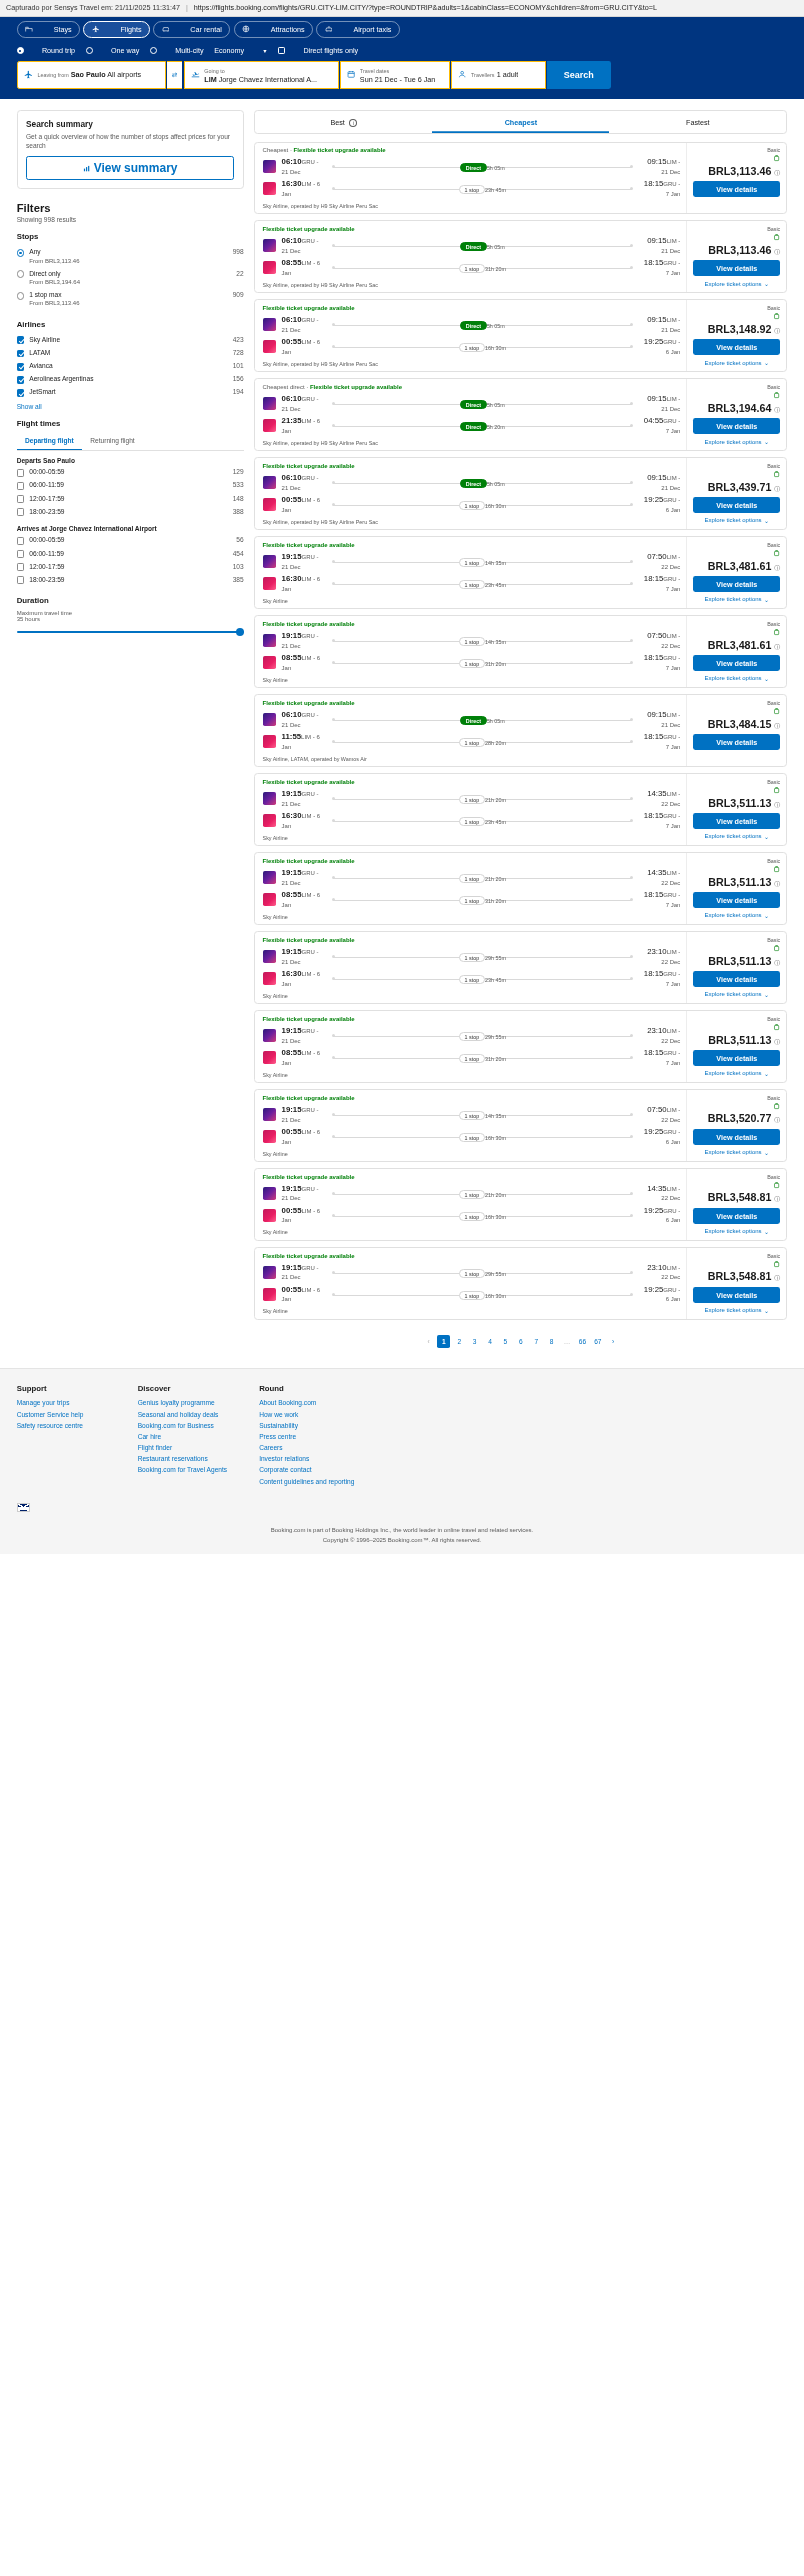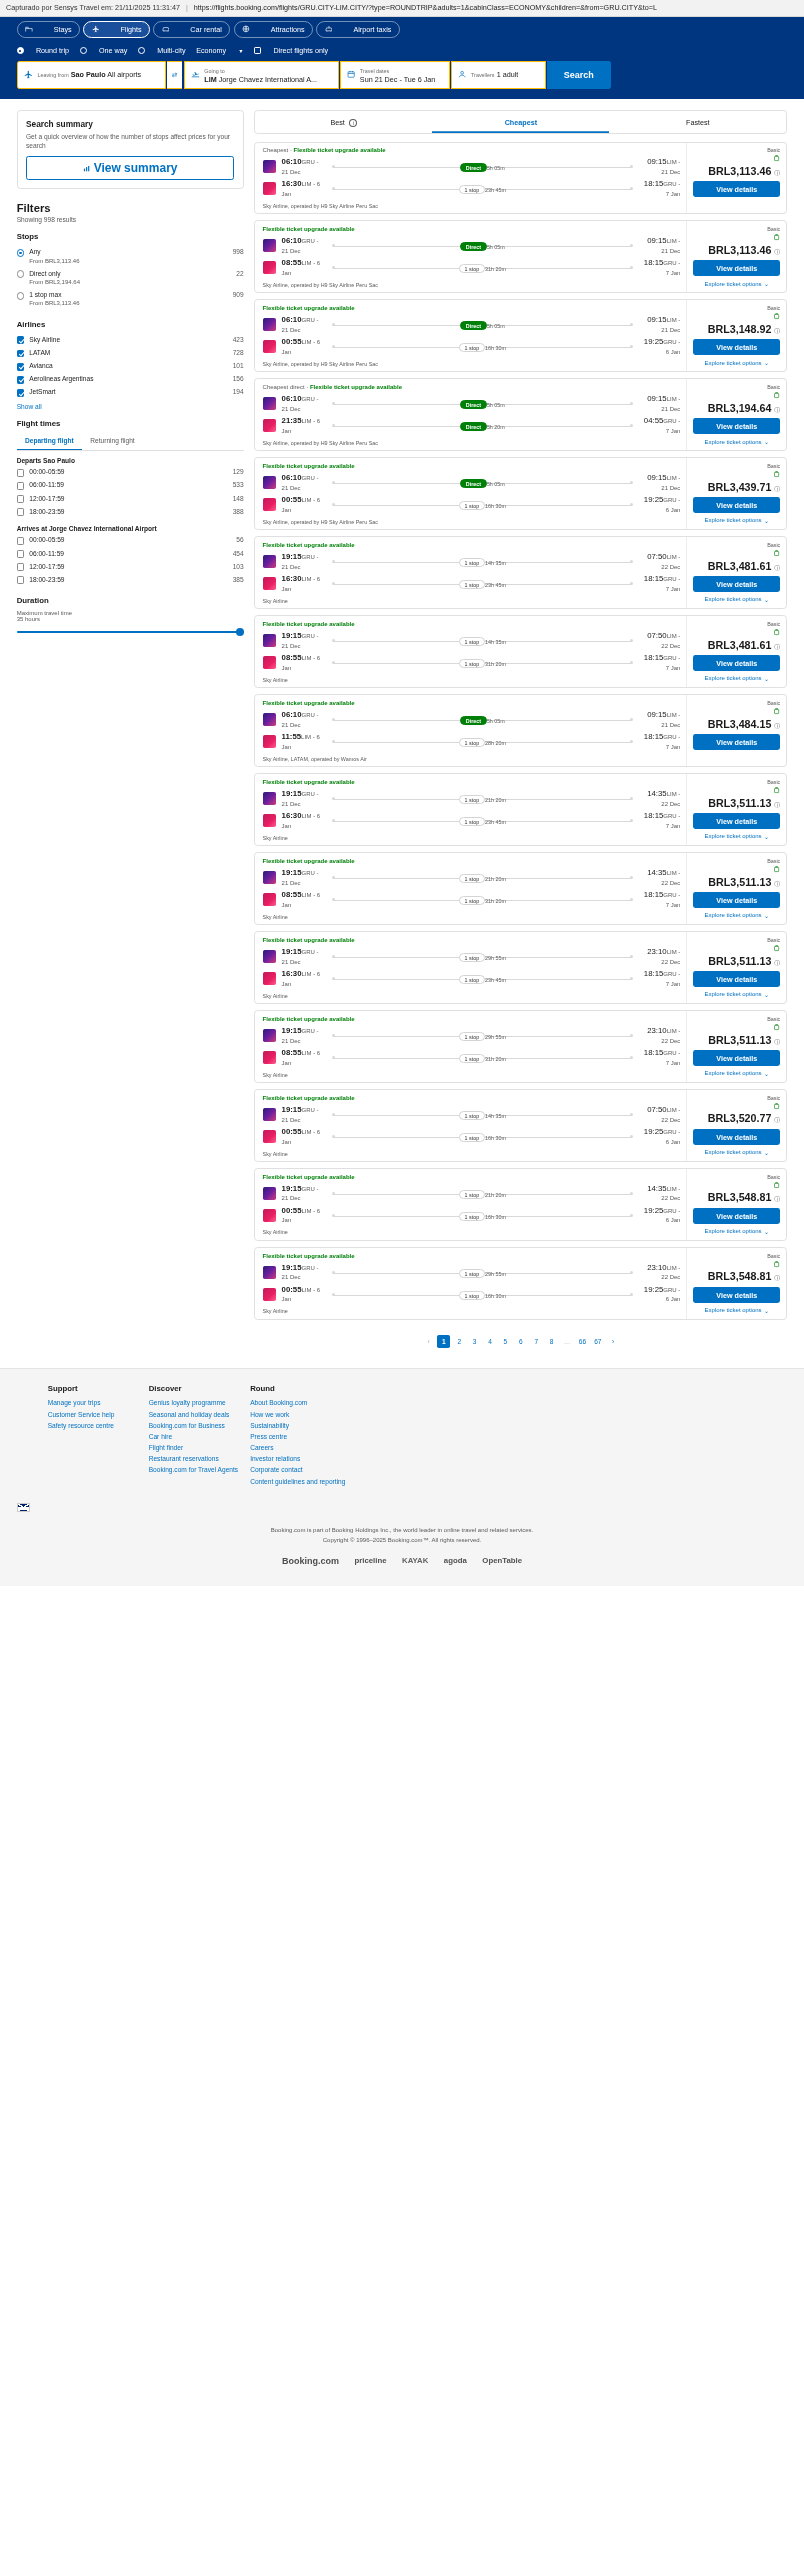--- a/index.html
+++ b/index.html
@@ -26,21 +26,21 @@
     display:flex; align-items:center; gap:21px;
     border:0.6px solid rgba(255,255,255,.45); border-radius:12px;
     padding:3px 7.2px; font-size:7.2px; color:#fff; background:transparent;
     white-space:nowrap;
   }
   .nav-item.active { background:#1a4f9c; border-color:#fff; }
   .nav-ico { width:7.8px; height:7.8px; display:inline-block; }
   
   .search-panel { background:#003580; padding:0 16.7px 10.7px 16.7px; }
   .opt-row { display:flex; align-items:center; gap:10.7px; color:#fff; font-size:7.2px; padding:2.4px 0 6px 0; }
-  .opt { display:flex; align-items:center; gap:12px; white-space:nowrap; }
+  .opt { display:flex; align-items:center; gap:18px; white-space:nowrap; }
   .radio { width:7.2px; height:7.2px; border-radius:50%; border:0.6px solid #fff; display:inline-block; position:relative; background:#003580;}
   .radio.on { background:#fff; }
   .radio.on:after{ content:""; position:absolute; inset:1.8px; border-radius:50%; background:#003580; }
   .cb { width:7.2px; height:7.2px; border:0.6px solid #fff; display:inline-block; border-radius:1.2px; }
   .select-caret { font-size:5.4px; }
   .sbar { display:flex; align-items:stretch; gap:1.2px; }
   .sfield {
     background:#fff; border:1.2px solid #febb02; display:flex; align-items:center; gap:4.8px;
     padding:3.6px 6px; min-height:27.4px;
   }
@@ -125,21 +125,21 @@
   .price .info { font-size:6px; color:#5a5a5a; font-weight:400;}
   .view-btn { margin-top:3.6px; background:#0071c2; color:#fff; border:none; border-radius:2.4px; padding:3.6px 0; font-size:7.2px; font-weight:700; cursor:pointer; width:100%;}
   .explore { margin-top:3.6px; color:#0071c2; font-size:6px; cursor:pointer; display:flex; align-items:center; justify-content:center; gap:2.4px;}
   
   .pager { display:flex; justify-content:center; align-items:center; gap:2.4px; padding:8.3px 0 15.5px 0; }
   .pg { min-width:13px; height:13px; display:flex; align-items:center; justify-content:center; font-size:6.6px; color:#0071c2; border-radius:1.8px; cursor:pointer;}
   .pg.cur { background:#0071c2; color:#fff; font-weight:700;}
   .pg.dis { color:#b0b0b0; cursor:default;}
   
   .footer { background:#f5f5f5; border-top:0.6px solid #e4e4e4; margin-top:4.8px; padding:15.5px 16.7px 6px 16.7px;}
-  .fcols { display:flex; gap:12px;margin-left:31px; }
+  .fcols { display:flex; gap:32px; }
   .fcol { min-width:89px;}
   .fcol h4 { font-size:7.8px; margin:0 0 6px 0; }
   .fcol a { display:block; font-size:6.6px; color:#0071c2; text-decoration:none; margin-bottom:4.2px;}
   .flag { margin-top:14.3px; width:13px; height:9px; background:#012169; position:relative; border:0.6px solid #ccc;}
   .flag:before{content:"";position:absolute;inset:0;background:
      linear-gradient(to bottom right, transparent 44%, #fff 44%, #fff 56%, transparent 56%),
      linear-gradient(to bottom left, transparent 44%, #fff 44%, #fff 56%, transparent 56%);}
   .flag:after{content:"";position:absolute;left:0;right:0;top:3px;height:2.4px;background:#fff;box-shadow:0 0 0 0 #fff;}
   .legal { text-align:center; font-size:6px; color:#5a5a5a; padding:13px 0 2.4px 0; line-height:10px;}
   .brands { display:flex; justify-content:center; align-items:center; gap:15.5px; padding:8.3px 0 14.3px 0; filter:grayscale(100%); opacity:.85;}
@@ -931,21 +931,14 @@
       <a>Investor relations</a>
       <a>Corporate contact</a>
       <a>Content guidelines and reporting</a>
     </div>
   </div>
   <div class="flag"></div>
   <div class="legal">
     <div>Booking.com is part of Booking Holdings Inc., the world leader in online travel and related services.</div>
     <div>Copyright © 1996–2025 Booking.com™. All rights reserved.</div>
   </div>
-  <div class="brands">
-    <span class="brand bk">Booking.com</span>
-    <span class="brand pl">priceline</span>
-    <span class="brand kk">KAYAK</span>
-    <span class="brand ag">agoda</span>
-    <span class="brand op">OpenTable</span>
-  </div>
 </div>
 
 
 </body></html>

